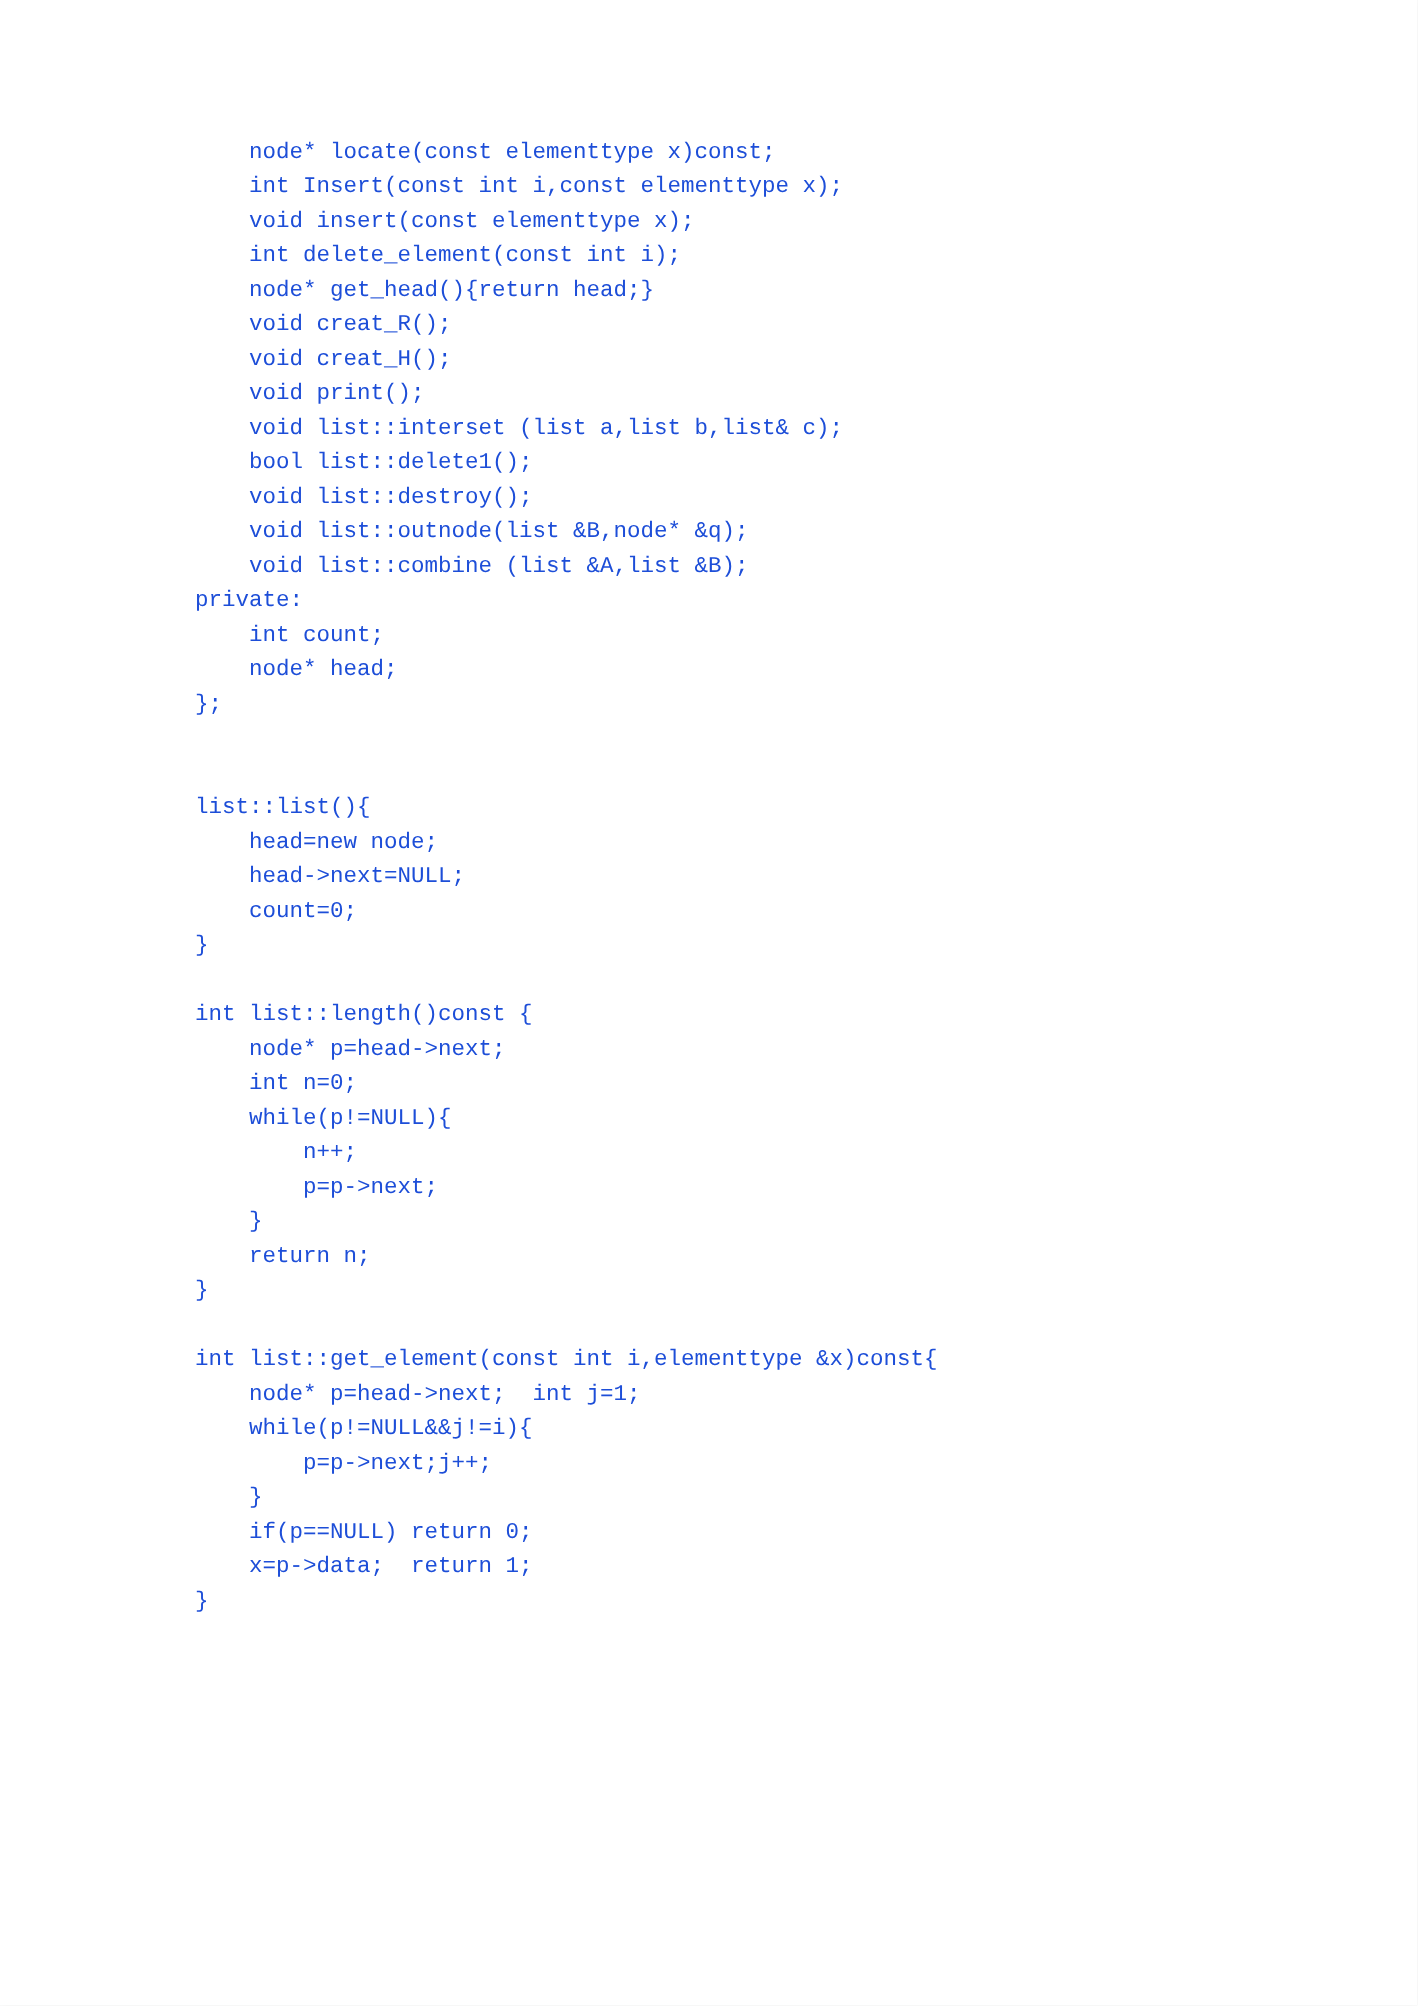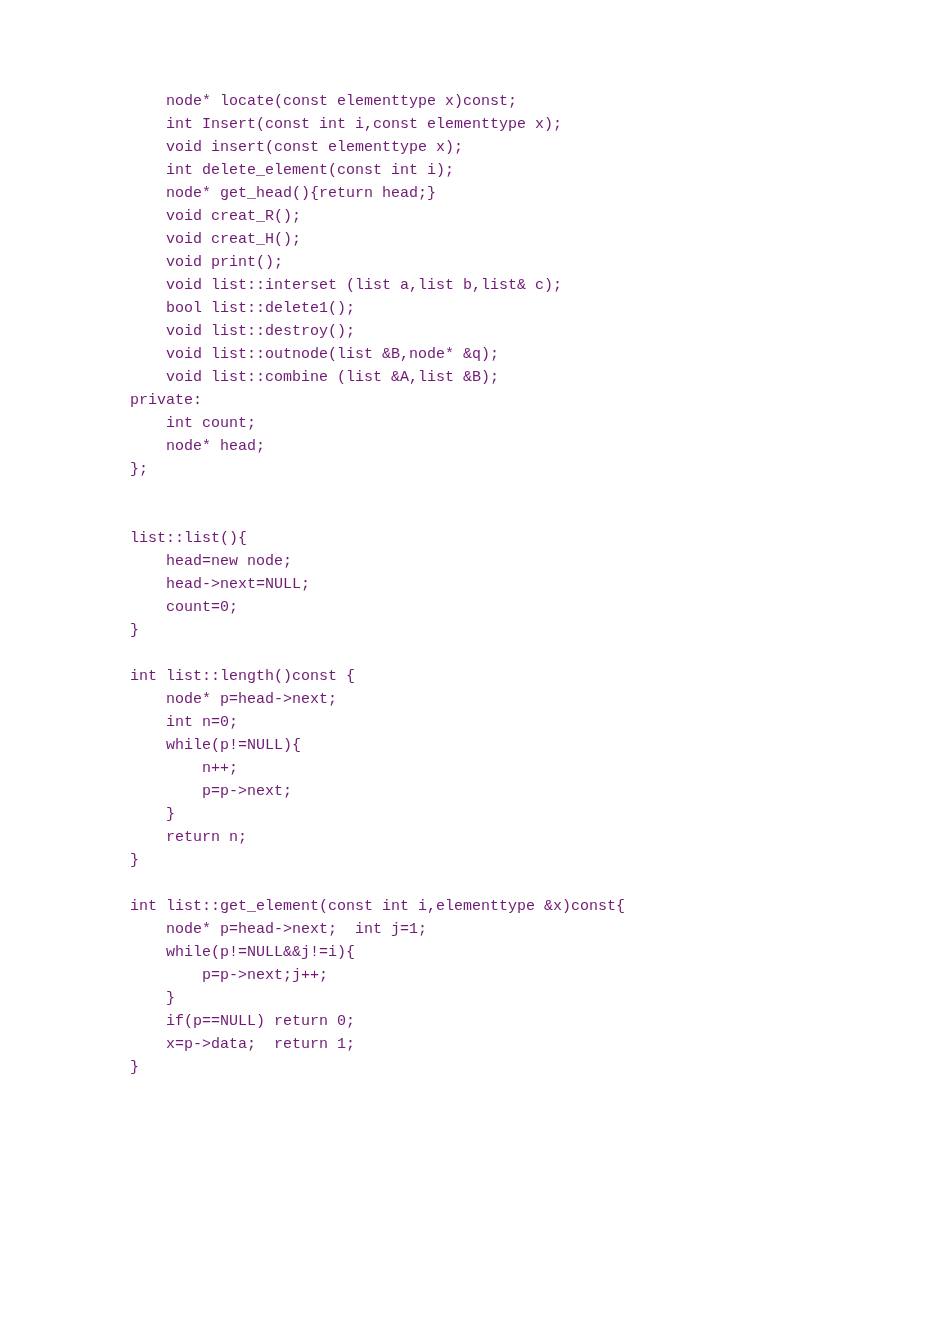--- a/index.html
+++ b/index.html
@@ -17,21 +17,21 @@
     height: 1337px;
     box-sizing: border-box;
     padding: 90px 120px 0 130px;
     box-shadow: 0 0 6px rgba(0,0,0,0.08);
   }
   pre.code {
     margin: 0;
     font-family: "SimSun", "NSimSun", "FangSong", "Courier New", monospace;
     font-size: 15px;
     line-height: 23px;
-    color: #701a75;
+    color: #1d4ed8;
     white-space: pre;
   }
 </style>
 </head>
 <body>
 
 <div class="page">
   <pre class="code" id="code-block"><span>    node* locate(const elementtype x)const;</span>
 <span>    int Insert(const int i,const elementtype x);</span>
 <span>    void insert(const elementtype x);</span>

